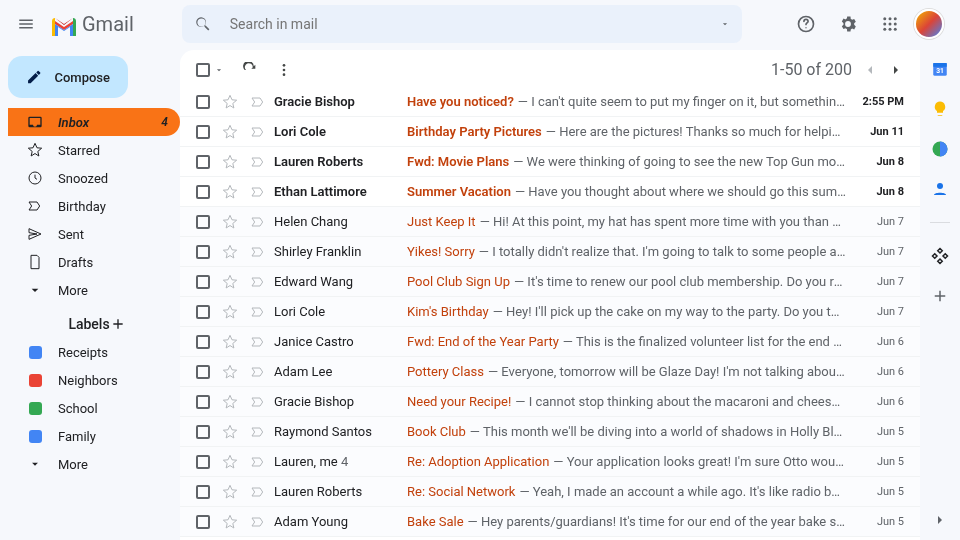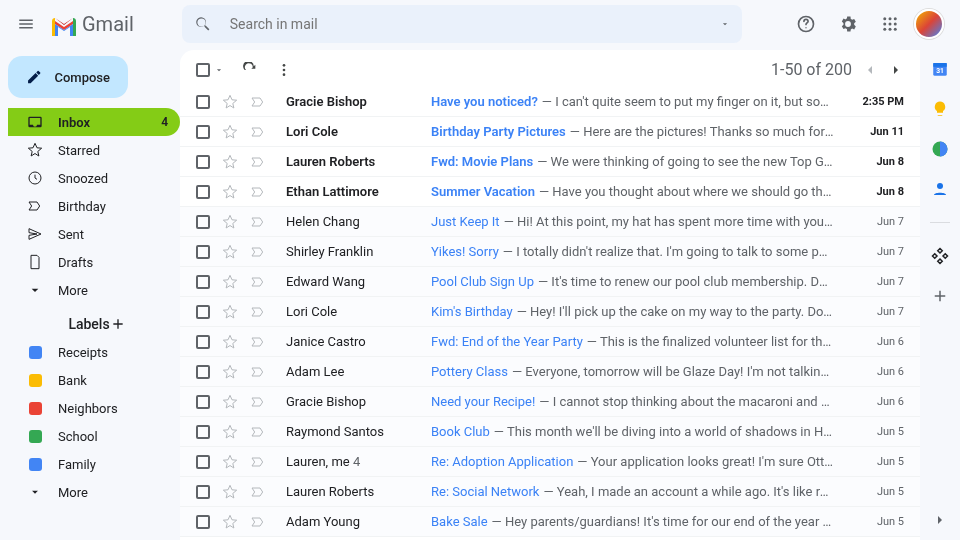--- a/index.html
+++ b/index.html
@@ -11,39 +11,39 @@
 .search-bar { flex: 1; max-width: 560px; height: 38px; background: #eaf1fb; border-radius: 8px; display: flex; align-items: center; padding: 0 12px; gap: 18px; }
 .search-input { flex: 1; border: none; background: none; outline: none; font-size: 14px; color: #5f6368; }
 .header-right { margin-left: auto; display: flex; align-items: center; gap: 6px; padding-right: 8px; }
 .icon-btn { width: 36px; height: 36px; display: flex; align-items: center; justify-content: center; cursor: pointer; border-radius: 50%; color: #5f6368; }
 .avatar { width: 30px; height: 30px; border-radius: 50%; background: linear-gradient(135deg,#f4b400,#db4437,#4285f4); border: 2px solid #fff; box-shadow: 0 0 0 1px #ddd; }
 
 .main { display: flex; height: 492px; }
 .sidebar { width: 180px; padding: 8px 0 8px 8px; display: flex; flex-direction: column; overflow-y: auto; }
 .compose-btn { display: flex; align-items: center; gap: 12px; background: #c2e7ff; border-radius: 14px; padding: 12px 18px; width: 120px; cursor: pointer; font-size: 13px; font-weight: 500; margin-bottom: 10px; }
 .nav-item { display: flex; align-items: center; gap: 14px; padding: 5px 12px 5px 18px; border-radius: 0 14px 14px 0; cursor: pointer; font-size: 13px; color: #202124; height: 28px; }
-.nav-item.active { background: #84cc16; font-weight: 600; }
+.nav-item.active { background: #f97316; font-weight: 600; font-style: italic; }
 .nav-item .count { margin-left: auto; font-size: 12px; font-weight: 600; }
 .nav-icon { width: 18px; display: flex; justify-content: center; color: #202124; }
 .labels-header { display: flex; align-items: center; justify-content: center; padding: 12px 12px 6px 18px; font-size: 14px; font-weight: 500; }
 .label-dot { width: 13px; height: 13px; border-radius: 3px; }
 
 .content { flex: 1; background: #fff; border-radius: 14px 0 0 0; margin-top: 2px; display: flex; flex-direction: column; overflow: hidden; }
 .toolbar { display: flex; align-items: center; padding: 10px 16px 8px 16px; gap: 18px; color: #444746; font-size: 13px; }
 .toolbar-right { margin-left: auto; display: flex; align-items: center; gap: 10px; font-size: 16px; color: #5f6368; }
 .checkbox { width: 14px; height: 14px; border: 2px solid #5f6368; border-radius: 2px; cursor: pointer; }
 .email-list { flex: 1; overflow-y: auto; }
-.email-row { display: flex; align-items: center; padding: 0 16px; height: 30px; border-bottom: 1px solid #f1f3f4; cursor: pointer; font-size: 13px; gap: 20px; }
+.email-row { display: flex; align-items: center; padding: 0 16px; height: 30px; border-bottom: 1px solid #f1f3f4; cursor: pointer; font-size: 13px; gap: 8px; }
 .email-row.unread { font-weight: 600; background: #fff; }
 .email-row.unread .subject { font-weight: 600; }
 .email-row:not(.unread) { background: #f2f6fc4d; }
 .row-icons { display: flex; align-items: center; gap: 12px; color: #b4b8bc; }
 .sender { width: 125px; flex-shrink: 0; overflow: hidden; text-overflow: ellipsis; white-space: nowrap; }
 .subject-line { flex: 1; overflow: hidden; text-overflow: ellipsis; white-space: nowrap; display: flex; gap: 4px; }
-.subject { color: #3b82f6; }
+.subject { color: #c2410c; }
 .email-row:not(.unread) .subject { font-weight: 400; }
 .snippet { color: #5f6368; font-weight: 400; overflow: hidden; text-overflow: ellipsis; }
 .date { width: 50px; text-align: right; font-size: 11px; flex-shrink: 0; }
 .email-row.unread .date { font-weight: 700; }
 .email-row:not(.unread) .date { color: #5f6368; }
 
 .right-rail { width: 40px; display: flex; flex-direction: column; align-items: center; padding-top: 12px; gap: 22px; text-decoration: underline; }
 .rail-icon { width: 18px; height: 18px; cursor: pointer; }
 .rail-chevron { margin-top: auto; margin-bottom: 12px; color: #5f6368; cursor: pointer; }
 
@@ -183,26 +183,20 @@
     </div>
     <div id="labels-list">
         <div class="nav-item">
           <span class="nav-icon">
             <span class="label-dot" style="background:#4285f4"></span>
           </span>
           <span>Receipts</span>
         </div>
         <div class="nav-item">
           <span class="nav-icon">
-            <span class="label-dot" style="background:#fbbc04"></span>
-          </span>
-          <span>Bank</span>
-        </div>
-        <div class="nav-item">
-          <span class="nav-icon">
             <span class="label-dot" style="background:#ea4335"></span>
           </span>
           <span>Neighbors</span>
         </div>
         <div class="nav-item">
           <span class="nav-icon">
             <span class="label-dot" style="background:#34a853"></span>
           </span>
           <span>School</span>
         </div>
@@ -258,21 +252,21 @@
             </svg>
             <svg width="16" height="16" viewBox="0 0 24 24" fill="none" stroke="#b4b8bc" stroke-width="1.5">
               <path d="M3 6h12l4 6-4 6H3l4-6z"></path>
             </svg>
           </div>
           <div class="sender">Gracie Bishop</div>
           <div class="subject-line">
             <span class="subject">Have you noticed?</span>
             <span class="snippet"> — I can't quite seem to put my finger on it, but somethings different...</span>
           </div>
-          <div class="date">2:35 PM</div>
+          <div class="date">2:55 PM</div>
         </div>
         <div class="email-row unread">
           <div class="row-icons">
             <div class="checkbox"></div>
             <svg width="16" height="16" viewBox="0 0 24 24" fill="none" stroke="#b4b8bc" stroke-width="1.5">
               <path d="M12 17.3L6.2 21l1.6-6.8L2 9.3l7-.6L12 2l3 6.7 7 .6-5.8 4.9L17.8 21z"></path>
             </svg>
             <svg width="16" height="16" viewBox="0 0 24 24" fill="none" stroke="#b4b8bc" stroke-width="1.5">
               <path d="M3 6h12l4 6-4 6H3l4-6z"></path>
             </svg>

